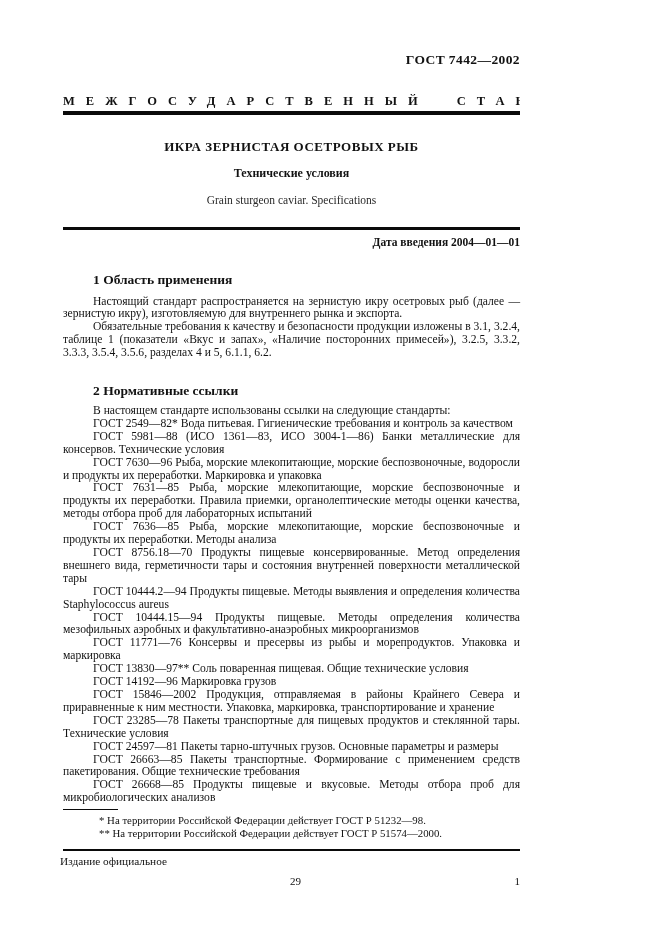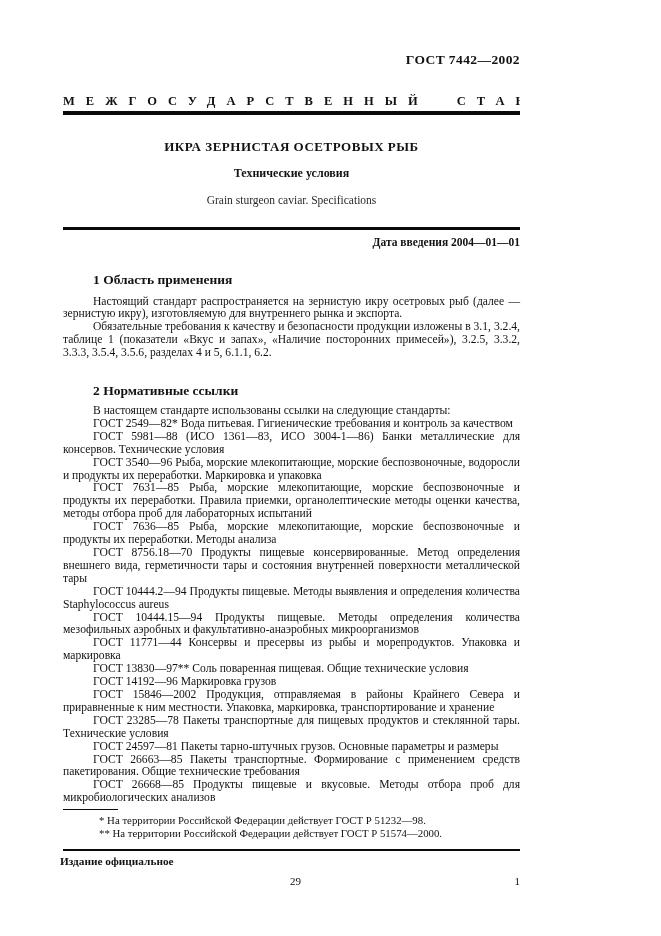--- a/index.html
+++ b/index.html
@@ -125,21 +125,21 @@
     padding-left: 36px;
   }
   .rule-footer {
     margin-top: 9px;
     height: 2.5px;
     background: #0a0a0a;
   }
   .edition-note {
     margin-top: 4px;
     margin-left: -3px;
-    font-weight: bold;
+    font-weight: normal;
     font-size: 11.3px;
     line-height: 13px;
   }
   .page-numbers {
     position: relative;
     margin-top: 7px;
     height: 14px;
     font-size: 11px;
   }
   .page-numbers .center-num {
@@ -173,27 +173,27 @@
   <div class="body-text">
     <p>Настоящий стандарт распространяется на зернистую икру осетровых рыб (далее — зернистую икру), изготовляемую для внутреннего рынка и экспорта.</p>
     <p>Обязательные требования к качеству и безопасности продукции изложены в 3.1, 3.2.4, таблице 1 (показатели «Вкус и запах», «Наличие посторонних примесей»), 3.2.5, 3.3.2, 3.3.3, 3.5.4, 3.5.6, разделах 4 и 5, 6.1.1, 6.2.</p>
   </div>
 
   <div class="section-heading">2 Нормативные ссылки</div>
   <div class="ref-list">
     <p>В настоящем стандарте использованы ссылки на следующие стандарты:</p>
     <p>ГОСТ 2549—82* Вода питьевая. Гигиенические требования и контроль за качеством</p>
     <p>ГОСТ 5981—88 (ИСО 1361—83, ИСО 3004-1—86) Банки металлические для консервов. Технические условия</p>
-    <p>ГОСТ 3540—96 Рыба, морские млекопитающие, морские беспозвоночные, водоросли и продукты их переработки. Маркировка и упаковка</p>
+    <p>ГОСТ 7630—96 Рыба, морские млекопитающие, морские беспозвоночные, водоросли и продукты их переработки. Маркировка и упаковка</p>
     <p>ГОСТ 7631—85 Рыба, морские млекопитающие, морские беспозвоночные и продукты их переработки. Правила приемки, органолептические методы оценки качества, методы отбора проб для лабораторных испытаний</p>
     <p>ГОСТ 7636—85 Рыба, морские млекопитающие, морские беспозвоночные и продукты их переработки. Методы анализа</p>
     <p>ГОСТ 8756.18—70 Продукты пищевые консервированные. Метод определения внешнего вида, герметичности тары и состояния внутренней поверхности металлической тары</p>
     <p>ГОСТ 10444.2—94 Продукты пищевые. Методы выявления и определения количества Staphylococcus aureus</p>
     <p>ГОСТ 10444.15—94 Продукты пищевые. Методы определения количества мезофильных аэробных и факультативно-анаэробных микроорганизмов</p>
-    <p>ГОСТ 11771—44 Консервы и пресервы из рыбы и морепродуктов. Упаковка и маркировка</p>
+    <p>ГОСТ 11771—76 Консервы и пресервы из рыбы и морепродуктов. Упаковка и маркировка</p>
     <p>ГОСТ 13830—97** Соль поваренная пищевая. Общие технические условия</p>
     <p>ГОСТ 14192—96 Маркировка грузов</p>
     <p>ГОСТ 15846—2002 Продукция, отправляемая в районы Крайнего Севера и приравненные к ним местности. Упаковка, маркировка, транспортирование и хранение</p>
     <p>ГОСТ 23285—78 Пакеты транспортные для пищевых продуктов и стеклянной тары. Технические условия</p>
     <p>ГОСТ 24597—81 Пакеты тарно-штучных грузов. Основные параметры и размеры</p>
     <p>ГОСТ 26663—85 Пакеты транспортные. Формирование с применением средств пакетирования. Общие технические требования</p>
     <p>ГОСТ 26668—85 Продукты пищевые и вкусовые. Методы отбора проб для микробиологических анализов</p>
   </div>
 
   <div class="footnote-sep"></div>

